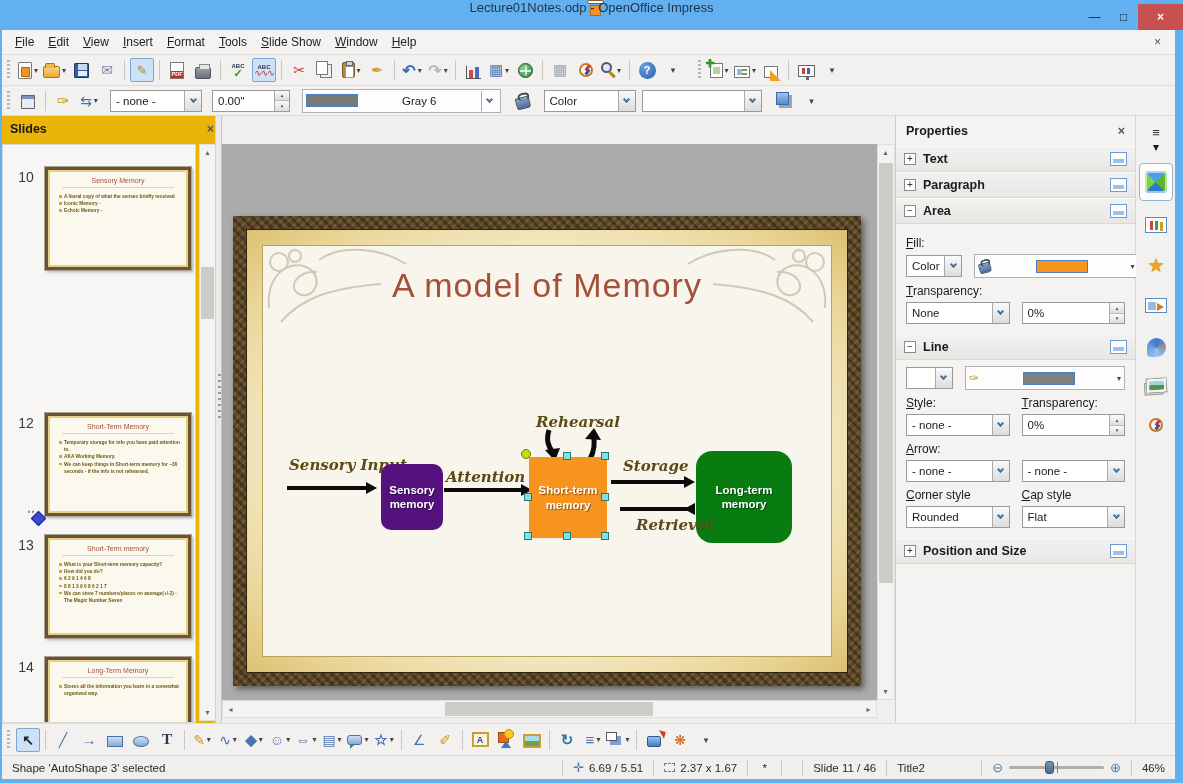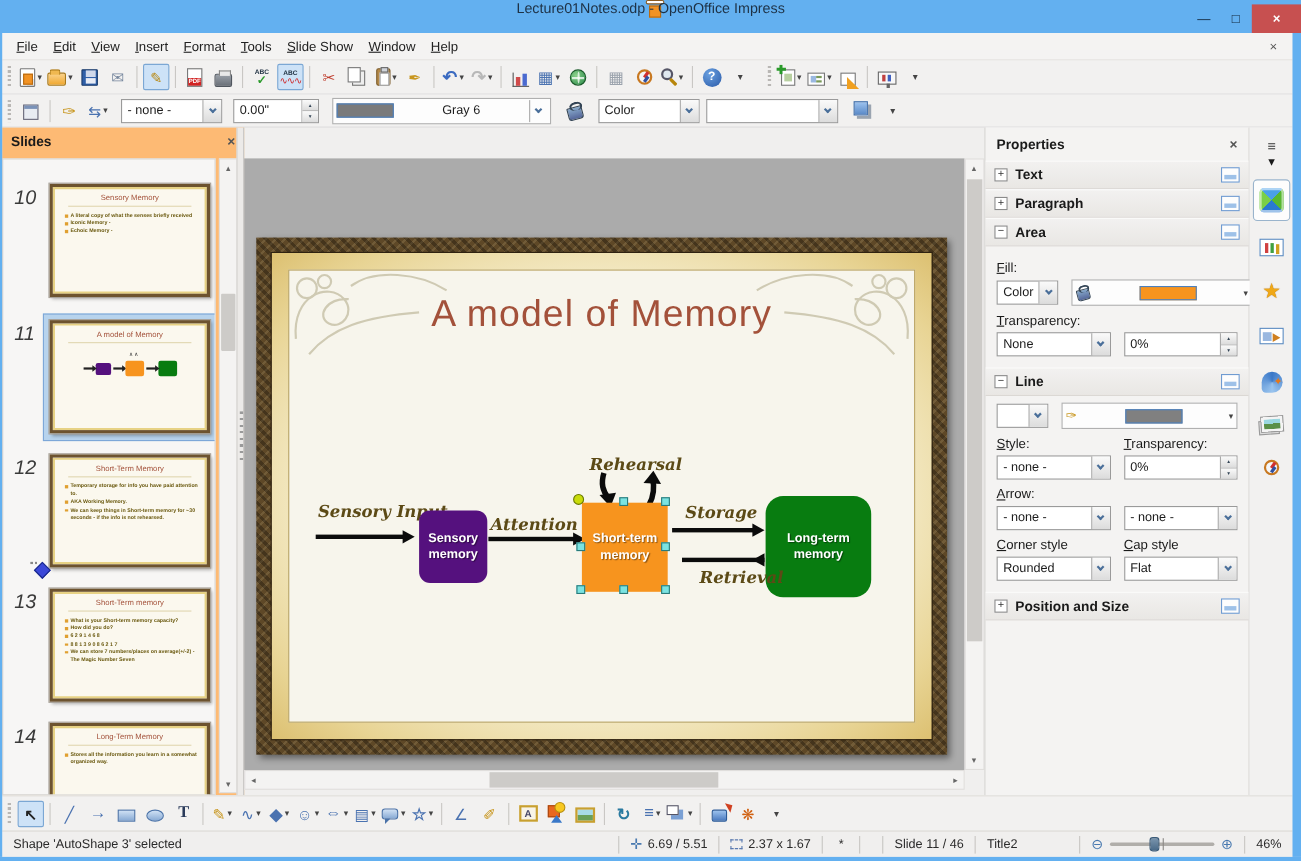--- a/index.html
+++ b/index.html
@@ -114,26 +114,26 @@
   .chev { width:5px; height:5px; border-right:2px solid #4a6f9a; border-bottom:2px solid #4a6f9a; transform:rotate(45deg); margin-top:-3px; }
   .spin { display:inline-flex; background:#fff; border:1px solid #9a9a9a; height:22px; }
   .spin .val { flex:1; padding:0 5px; font-size:11.5px; display:flex; align-items:center; }
   .spin .btns { width:15px; display:flex; flex-direction:column; border-left:1px solid #aaa; }
   .spin .sb { flex:1; font-size:5px; display:flex; align-items:center; justify-content:center; background:linear-gradient(#fafafa,#dcdcdc); color:#345; }
   .spin .sb + .sb { border-top:1px solid #bbb; }
   .swatchcombo { display:inline-flex; align-items:center; height:24px; border:1px solid #b0b0b0; background:#fdfdfd; padding:0 3px;gap:40px; }
   .swatch { width:52px; height:13px; border:1px solid #4a80c0; }
 
   
-  .slides-panel { position:absolute; left:2px; top:116px; width:220px; height:607px; background:#fdba74; overflow:hidden; }
+  .slides-panel { position:absolute; left:2px; top:116px; width:220px; height:607px; background:#eab308; overflow:hidden; }
   .sp-head { height:26px; display:flex; align-items:center; padding:0 8px; font-weight:bold; font-size:12.5px; }
   .sp-close { margin-left:auto; color:#555; }
   .sp-list { position:absolute; left:0; top:28px; right:26px; bottom:0; border:1px solid #d8d6d2; background:#f7f6f5; overflow:hidden; }
   .sp-item { position:absolute; left:0; width:100%; }
-  .sp-num { position:absolute; left:10px; top:2px; width:26px; text-align:left; font-size:18px; color:#3a3a3a;font-style:italic; }
+  .sp-num { position:absolute; left:10px; top:2px; width:26px; text-align:center; font-size:14px; color:#3a3a3a; }
   .sel-wrap { position:absolute; left:36px; top:-6px; width:158px; height:116px; background:#b7d3ed; border:1px solid #7da7d8; }
   .thumb { position:absolute; left:42px; top:0; width:146px; height:103px; background:#fbf8ee; border:3px solid #6d532f; outline:1px solid #a8a29a; box-shadow:inset 0 0 0 2px #e7d284, 2px 2px 3px rgba(0,0,0,.3); overflow:hidden; }
   .thumb .tt { font-size:7px; color:#a3513a; text-align:center; margin-top:7px; border-bottom:1px solid #e0d6b0; padding-bottom:3px; width:80%; margin-left:auto; margin-right:auto; }
   .thumb .bl { margin:5px 8px 0 10px; }
   .mini-bullet { position:relative; padding-left:6px; font-size:4.8px; line-height:1.5; color:#6b5a10; font-weight:bold; }
   .mini-bullet::before { content:""; position:absolute; left:1px; top:2px; width:2.5px; height:2.5px; background:#e0a030; }
   .mdg { display:flex; align-items:center; justify-content:center; gap:2px; margin-top:16px; }
   .mbox { width:17px; height:14px; border-radius:2px; }
   .mbox.sm2 { width:14px; height:11px; }
   .marr { width:9px; height:2px; background:#222; position:relative; }
@@ -426,37 +426,20 @@
       <div class="thumb">
         <div class="tt">Sensory Memory</div>
         <div class="bl">
             <div class="mini-bullet">A literal copy of what the senses briefly received</div>
             <div class="mini-bullet">Iconic Memory -</div>
             <div class="mini-bullet">Echoic Memory -</div>
           </div>
       </div>
     </div>
 
-    <div class="sp-item" style="top:146px;height:110px">
-      <div class="sel-wrap"></div>
-      <span class="sp-num">11</span>
-      <div class="thumb">
-        <div class="tt">A model of Memory</div>
-        <div class="mdg">
-          <div class="marr"></div>
-          <div class="mbox sm2" style="background:#55117E"></div>
-          <div class="marr"></div>
-          <div class="mbox" style="background:#F7941E;position:relative">
-              <span class="mreh">∧∧</span>
-            </div>
-          <div class="marr"></div>
-          <div class="mbox" style="background:#087C10"></div>
-        </div>
-      </div>
-    </div>
 
     <div class="sp-item" style="top:268px;height:110px">
       <span class="sp-num">12</span>
       <div class="thumb">
         <div class="tt">Short-Term Memory</div>
         <div class="bl">
             <div class="mini-bullet">Temporary storage for info you have paid attention to.</div>
             <div class="mini-bullet">AKA Working Memory.</div>
             <div class="mini-bullet">We can keep things in Short-term memory for ~30 seconds - if the info is not rehearsed.</div>
           </div>

